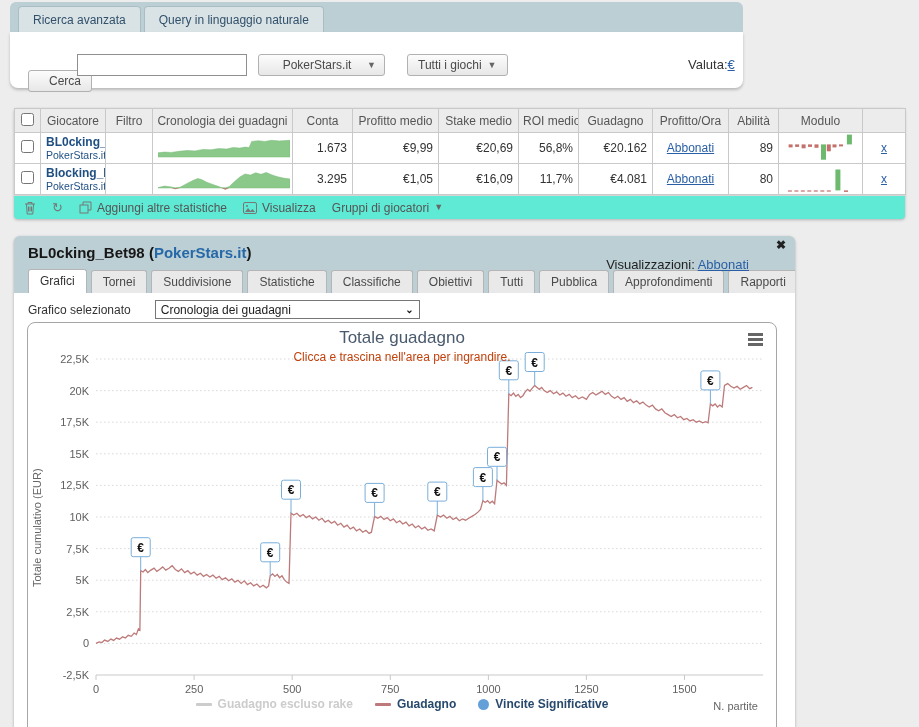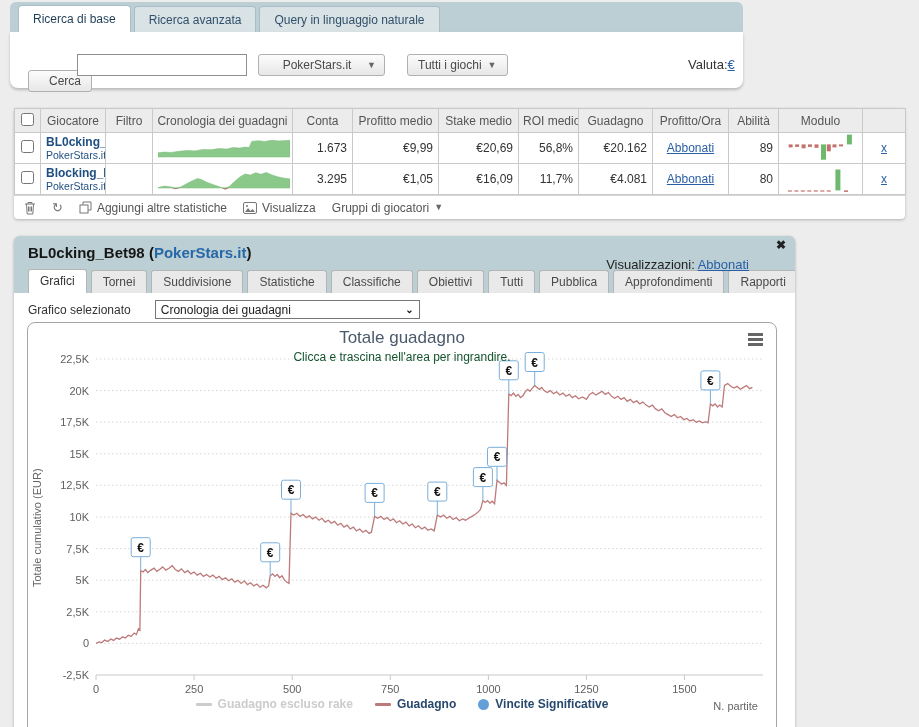--- a/index.html
+++ b/index.html
@@ -36,21 +36,21 @@
     border:1px solid #8f8f8f;font-size:12px;padding:0 4px;background:#fff;
   }
   .dd-site{position:absolute;left:248px;top:22px;width:127px;height:22px;justify-content:space-between;padding:3px 8px;}
   .dd-site .dd-text{flex:1;text-align:center;}
   .dd-games{position:absolute;left:397px;top:22px;height:22px;gap:6px;}
   .caret{font-size:9px;color:#666;line-height:1;}
   .valuta{position:absolute;left:678px;top:25px;font-size:13px;color:#333;}
   .valuta a{color:#2a5fa5;text-decoration:underline;}
   
   .results-panel{
-    position:absolute;left:14px;top:108px;width:891px;background:#ffffff;border-radius:4px;
+    position:absolute;left:14px;top:108px;width:891px;background:#5eead4;border-radius:4px;
     box-shadow:0 1px 3px rgba(0,0,0,.25);
   }
   table.results{border-collapse:collapse;width:100%;font-size:12px;table-layout:fixed;}
   table.results th{
     background:#ececec;color:#555;font-weight:normal;border:1px solid #c9c9c9;
     height:23px;padding:0 4px;overflow:hidden;white-space:nowrap;
   }
   table.results td{
     border:1px solid #c9c9c9;height:30px;padding:0 5px;color:#333;overflow:hidden;white-space:nowrap;
     background:#fff;
@@ -89,21 +89,21 @@
     width:265px;height:19px;border:1px solid #767676;display:flex;align-items:center;
     justify-content:space-between;padding:0 5px;font-size:12px;color:#222;background:#fff;box-sizing:border-box;
   }
   .chart-select .sel-caret{font-size:10px;color:#111;font-weight:bold;}
   
   .chart-frame{
     position:absolute;left:13px;top:29px;width:750px;height:440px;background:#fff;
     border:1px solid #a6a6a6;border-radius:8px;box-sizing:border-box;overflow:hidden;
   }
   .ch-title{position:absolute;top:5px;left:0;right:0;text-align:center;font-size:17px;color:#4a5a6d;}
-  .ch-subtitle{position:absolute;top:27px;left:0;right:0;text-align:center;font-size:12px;color:#14532d;}
+  .ch-subtitle{position:absolute;top:27px;left:0;right:0;text-align:center;font-size:12px;color:#c2410c;}
   .hamburger{position:absolute;right:13px;top:10px;width:15px;}
   .hamburger div{height:3px;background:#666;margin-bottom:2px;}
   .ylabel-rot{
     position:absolute;left:3px;top:80px;height:250px;width:12px;
     writing-mode:vertical-rl;transform:rotate(180deg);
     font-size:11px;color:#666;text-align:center;
   }
   .chart-svg{position:absolute;left:0;top:0;}
   .ytick,.xtick{font-size:11px;fill:#606060;font-family:"Liberation Sans",sans-serif;}
   .flagtxt{font-size:12px;font-weight:bold;fill:#111;font-family:"Liberation Sans",sans-serif;}
@@ -117,21 +117,20 @@
   .leg-dot{width:11px;height:11px;border-radius:50%;}
   .xaxis-title{position:absolute;right:18px;top:377px;font-size:11px;color:#666;font-weight:normal;}
   .spark{display:block;margin:0 auto;}
   input[type=checkbox]{width:13px;height:13px;margin:0;}
 </style>
 </head>
 <body>
 
 <div class="search-wrap">
   <div class="tabstrip">
-    <div class="top-tab active">Ricerca di base</div>
     <div class="top-tab">Ricerca avanzata</div>
     <div class="top-tab">Query in linguaggio naturale</div>
   </div>
   <div class="search-body">
     <button class="btn search-cerca">Cerca</button>
     <input class="search-input" value="" style="">
     <div class="btn dd-site">
       <span class="dd-text">PokerStars.it</span>
       <span class="caret">▼</span>
     </div>

